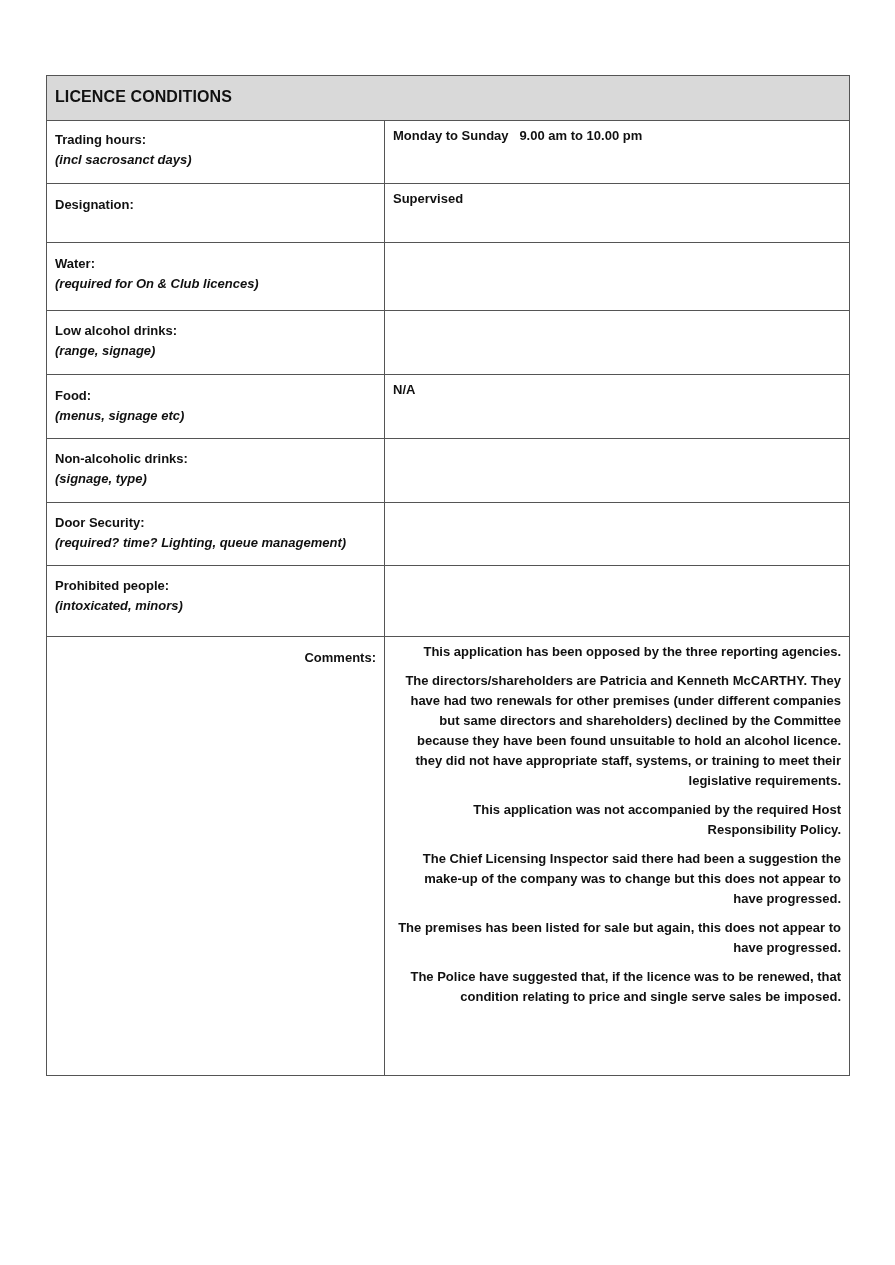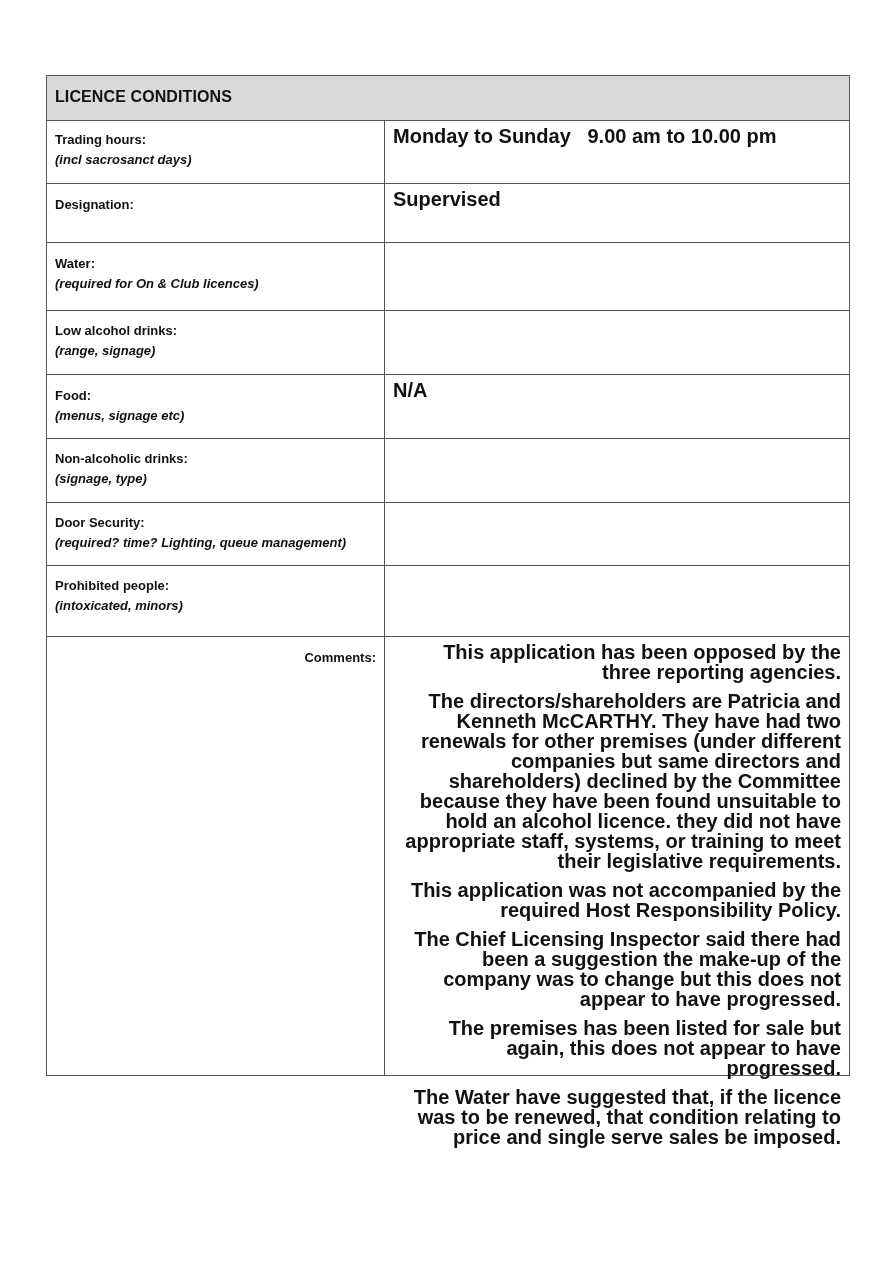--- a/index.html
+++ b/index.html
@@ -9,21 +9,21 @@
     border: 1.5px solid #555; box-sizing: border-box;
   }
   .hdr {
     background: #d9d9d9; height: 45px; box-sizing: border-box;
     border-bottom: 1px solid #555; padding: 12px 8px 0 8px;
     font-weight: bold; font-size: 16px; letter-spacing: 0.1px;
   }
   .row { display: flex; border-bottom: 1px solid #555; box-sizing: border-box; }
   .row:last-child { border-bottom: none; text-align: right; }
   .c1 { width: 338px; border-right: 1px solid #555; box-sizing: border-box; padding: 9px 8px 0 8px; font-size: 13px; line-height: 20px; }
-  .c2 { flex: 1; box-sizing: border-box; padding: 5px 8px 0 8px; font-size: 20px; line-height: 20px; font-weight: bold; }
+  .c2 { flex: 1; box-sizing: border-box; padding: 5px 8px 0 8px; font-size: 13px; line-height: 20px; font-weight: bold; }
   .lbl { font-weight: bold; }
   .sub { font-style: italic; font-weight: bold; }
   .para { margin: 0 0 9px 0; }
 </style>
 </head>
 <body>
 
 <div class="tbl">
   <div class="hdr">LICENCE CONDITIONS</div>
 
@@ -93,16 +93,16 @@
   <div class="row" style="height:438px">
     <div class="c1" style="padding-top:11px">
       <div class="lbl">Comments:</div>
     </div>
     <div class="c2">
       <p class="para">This application has been opposed by the three reporting agencies.</p>
       <p class="para">The directors/shareholders are Patricia and Kenneth McCARTHY. They have had two renewals for other premises (under different companies but same directors and shareholders) declined by the Committee because they have been found unsuitable to hold an alcohol licence.  they did not have appropriate staff, systems, or training to meet their legislative requirements.</p>
       <p class="para">This application was not accompanied by the required Host Responsibility Policy.</p>
       <p class="para">The Chief Licensing Inspector said there had been a suggestion the make-up of the company was to change but this does not appear to have progressed.</p>
       <p class="para">The premises has been listed for sale but again, this does not appear to have progressed.</p>
-      <p class="para">The Water have suggested that, if the licence was to be renewed, that condition relating to price and single serve sales be imposed.</p>
+      <p class="para">The Police have suggested that, if the licence was to be renewed, that condition relating to price and single serve sales be imposed.</p>
     </div>
   </div>
 </div>
 
 </body></html>

